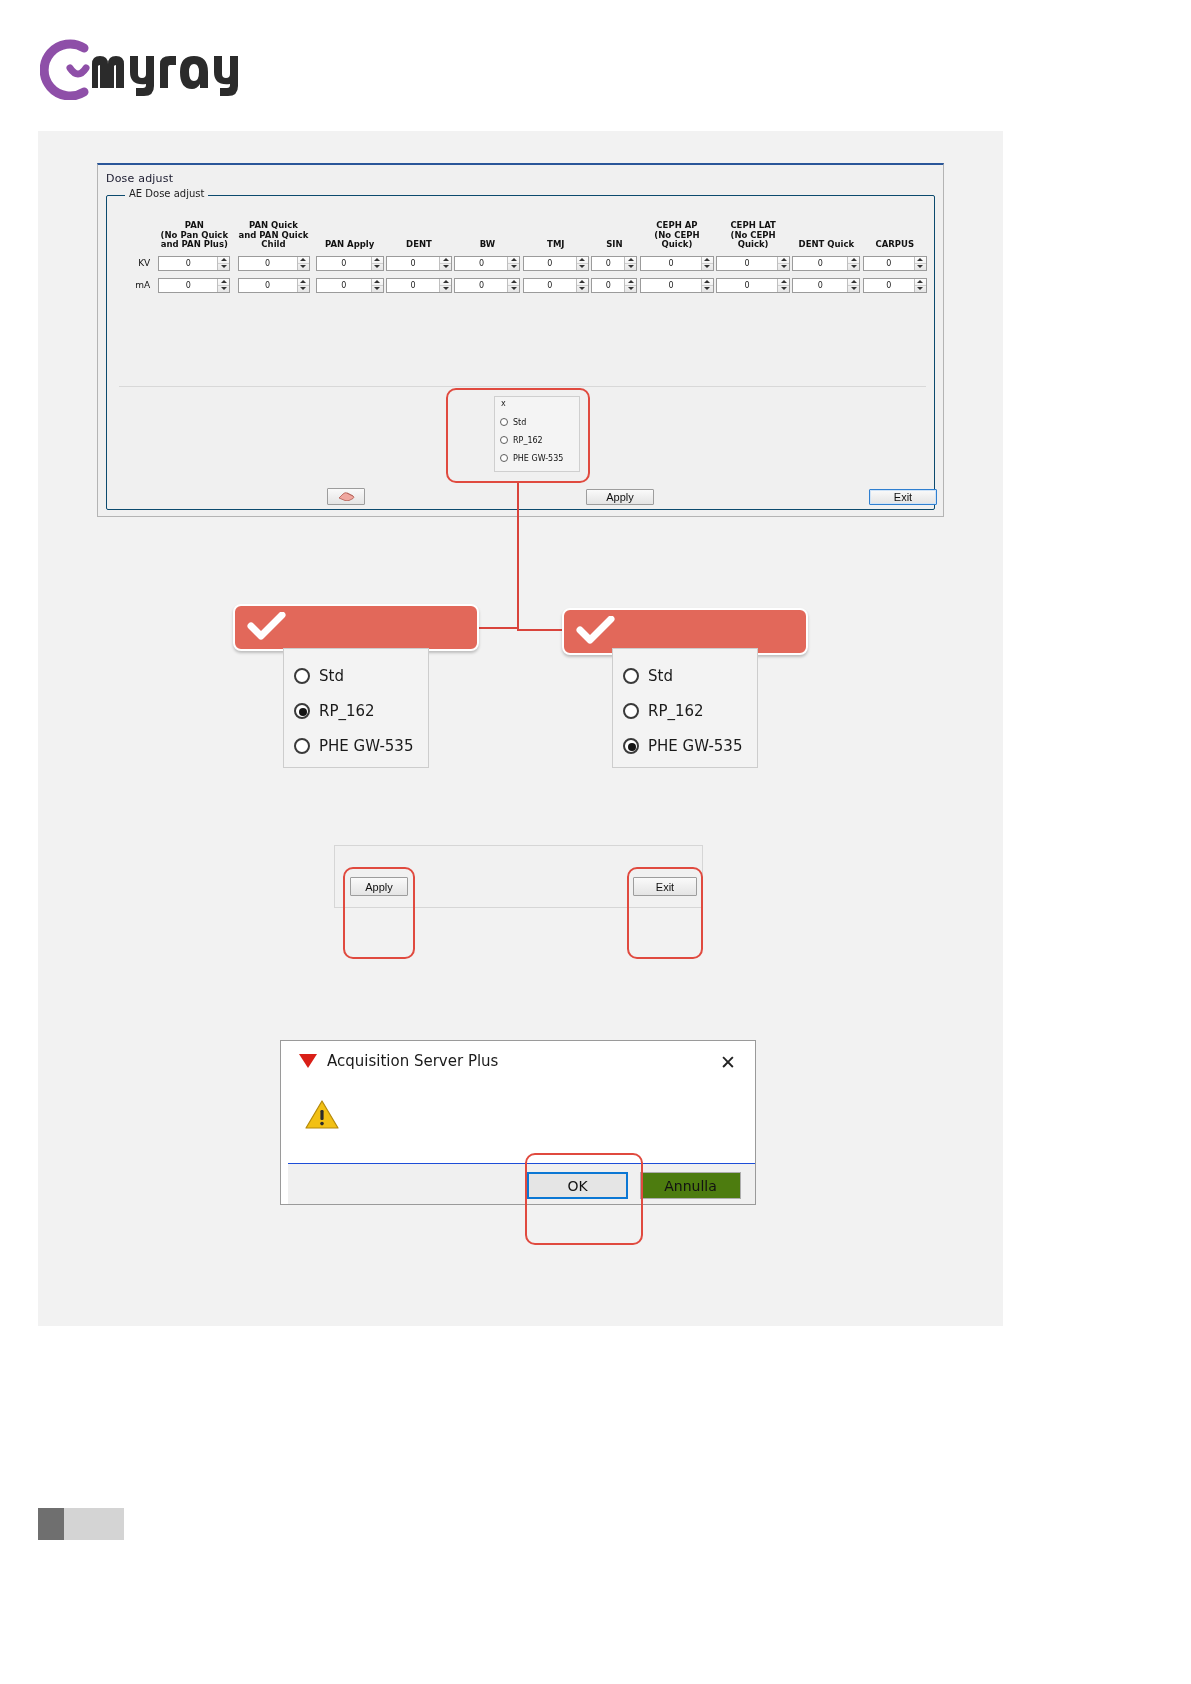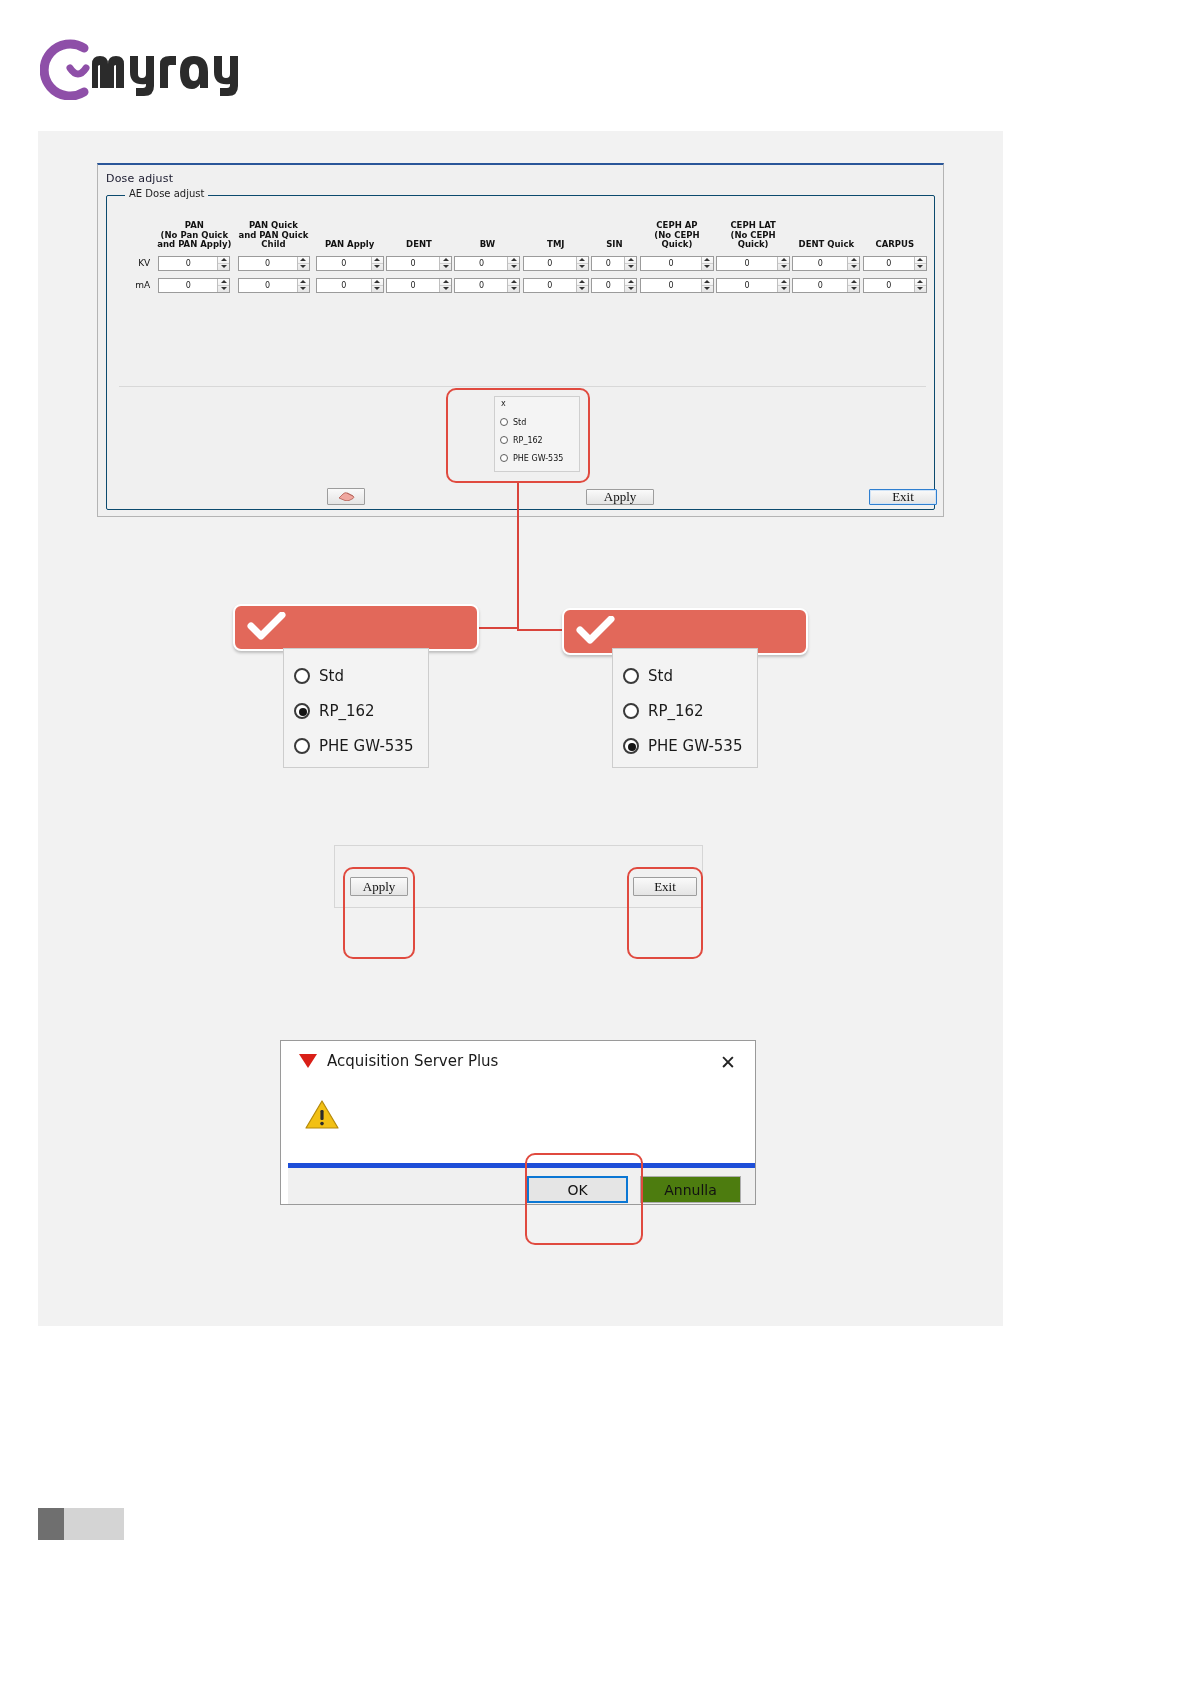--- a/index.html
+++ b/index.html
@@ -97,21 +97,21 @@
     border-top:3px solid #333;
   }
   .spin .btns .dn { border-top:1px solid #cfcfcf; }
 
   .sep-line { position:absolute; left:12px; right:8px; top:190px; height:1px; background:#d8d8d8; }
 
   
   .btn-std {
     background:linear-gradient(#fafafa,#e4e4e4);
     border:1px solid #9d9d9d; border-radius:1px;
-    font-size:13px; color:#111; font-family:Liberation Serif, serif;
+    font-size:11px; color:#111; font-family:Liberation Sans, sans-serif;
     display:flex; align-items:center; justify-content:center;
     cursor:pointer;
   }
   .eraser-btn { position:absolute; left:327px; top:488px; width:38px; height:17px; }
   .apply-btn-main { position:absolute; left:586px; top:489px; width:68px; height:16px; }
   .exit-btn-main  { position:absolute; left:869px; top:489px; width:68px; height:16px;
                     border:1px solid #2f7fd0; box-shadow:0 0 0 1px #cfe3f7 inset; }
 
   .eraser-ico { width:17px; height:9px; position:relative; }
   .eraser-ico svg { display:block; }
@@ -206,21 +206,21 @@
   }
   .msg-body { position:absolute; left:0; top:40px; right:0; height:84px; }
   .warn-ico { position:absolute; left:24px; top:18px; width:34px; height:31px; }
   .msg-text {
     position:absolute; left:80px; top:13px; right:16px;
     font-size:15px; color:#1a1a1a; line-height:1.45;
     font-family:"DejaVu Sans", sans-serif;
   }
   .msg-footer {
     position:absolute; left:7px; bottom:0; right:0; height:41px;
-    background:#f0f0f0; border-top:5px solid #1d4ed8;margin-top:40px;
+    background:#f0f0f0; border-top:1px solid #1d4ed8;margin-top:40px;
   }
   .mb-btn {
     position:absolute; top:8px; height:27px; width:101px;
     background:#4d7c0f; border:1px solid #adadad;
     font-size:14px; color:#121212; font-family:"DejaVu Sans", sans-serif;
     display:flex; align-items:center; justify-content:center; cursor:pointer;
   }
   .mb-ok     { right:127px; border:2px solid #0b77d4; background:#e5e5e5; }
   .mb-cancel { right:14px; }
 
@@ -254,21 +254,21 @@
   <div class="dose-body">
     <div class="groupbox">
       <div class="groupbox-legend">AE Dose adjust</div>
 
       <div class="grid">
         <div class="grid-row hdr-row">
           <div class="rowlabel"></div>
           <div class="hdr-cell" style="width:78px">
             <div>PAN</div>
               <div>(No Pan Quick</div>
-              <div>and PAN Apply)</div>
+              <div>and PAN Plus)</div>
           </div>
           <div class="hdr-cell" style="width:84px">
             <div>PAN Quick</div>
               <div>and PAN Quick Child</div>
           </div>
           <div class="hdr-cell" style="width:72px">PAN Apply</div>
           <div class="hdr-cell" style="width:70px">DENT</div>
           <div class="hdr-cell" style="width:70px">BW</div>
           <div class="hdr-cell" style="width:70px">TMJ</div>
           <div class="hdr-cell" style="width:50px">SIN</div>

